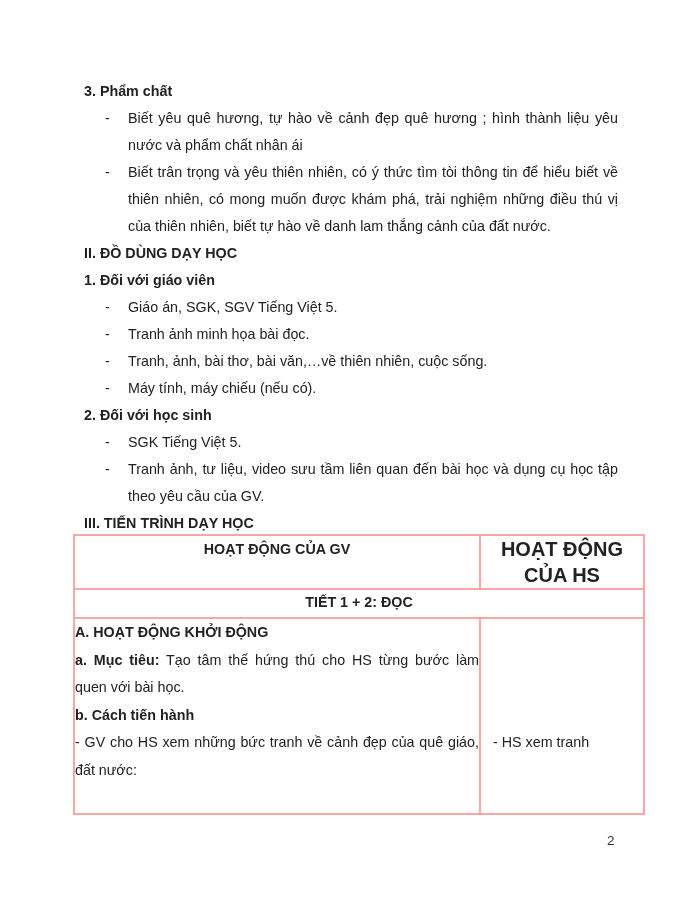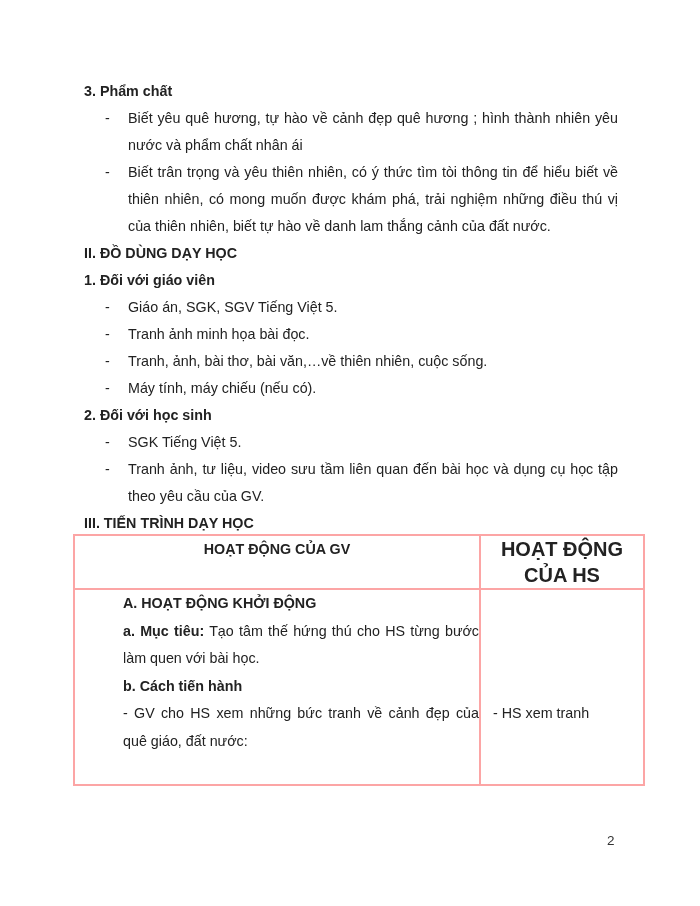--- a/index.html
+++ b/index.html
@@ -82,21 +82,20 @@
     height: 196px;
     padding: 2px 6px 0 7px;
   }
   .body-cell-hs {
     height: 196px;
     padding: 2px 4px 0 8px;
   }
   .cell-p {
     margin: 0;
     line-height: 27.5px;
-    padding-left: 48px;
   }
   .cell-p.justify { text-align: justify; }
   .cell-p .bold-label { font-weight: bold; }
   .bold-line { font-weight: bold; }
   .hs-action {
     margin: 110px 0 0 12px;
     line-height: 27.5px;
   }
   .page-number {
     position: absolute;
@@ -111,21 +110,21 @@
 <body>
 
 <div class="page">
 
   <div class="content">
 
     <p class="heading">3. Phẩm chất</p>
 
     <div class="bullet">
       <span class="bullet-dash">-</span>
-      <span class="bullet-text">Biết yêu quê hương, tự hào về cảnh đẹp quê hương ; hình thành nhiên yêu nước và phẩm chất nhân ái</span>
+      <span class="bullet-text">Biết yêu quê hương, tự hào về cảnh đẹp quê hương ; hình thành liệu yêu nước và phẩm chất nhân ái</span>
     </div>
     <div class="bullet">
       <span class="bullet-dash">-</span>
       <span class="bullet-text">Biết trân trọng và yêu thiên nhiên, có ý thức tìm tòi thông tin để hiểu biết về thiên nhiên, có mong muốn được khám phá, trải nghiệm những điều thú vị của thiên nhiên, biết tự hào về danh lam thắng cảnh của đất nước.</span>
     </div>
 
     <p class="heading">II. ĐỒ DÙNG DẠY HỌC</p>
 
     <p class="heading">1. Đối với giáo viên</p>
 
@@ -165,20 +164,23 @@
     <colgroup>
       <col class="col-gv">
       <col class="col-hs">
     </colgroup>
     <tbody>
       <tr>
         <td class="th-cell">HOẠT ĐỘNG CỦA GV</td>
         <td class="th-cell th-hs-cell">HOẠT ĐỘNG CỦA HS</td>
       </tr>
       <tr>
+        <td class="section-row-cell" colspan="2">TIẾT 1 + 2: ĐỌC</td>
+      </tr>
+      <tr>
         <td class="body-cell-gv">
           <p class="cell-p bold-line">A. HOẠT ĐỘNG KHỞI ĐỘNG</p>
           <p class="cell-p justify"><span class="bold-label">a. Mục tiêu:</span><span> Tạo tâm thế hứng thú cho HS từng bước làm quen với bài học.</span></p>
           <p class="cell-p bold-line">b. Cách tiến hành</p>
           <p class="cell-p justify">- GV cho HS xem những bức tranh về cảnh đẹp của quê giáo, đất nước:</p>
         </td>
         <td class="body-cell-hs">
           <p class="hs-action">- HS xem tranh</p>
         </td>
       </tr>

